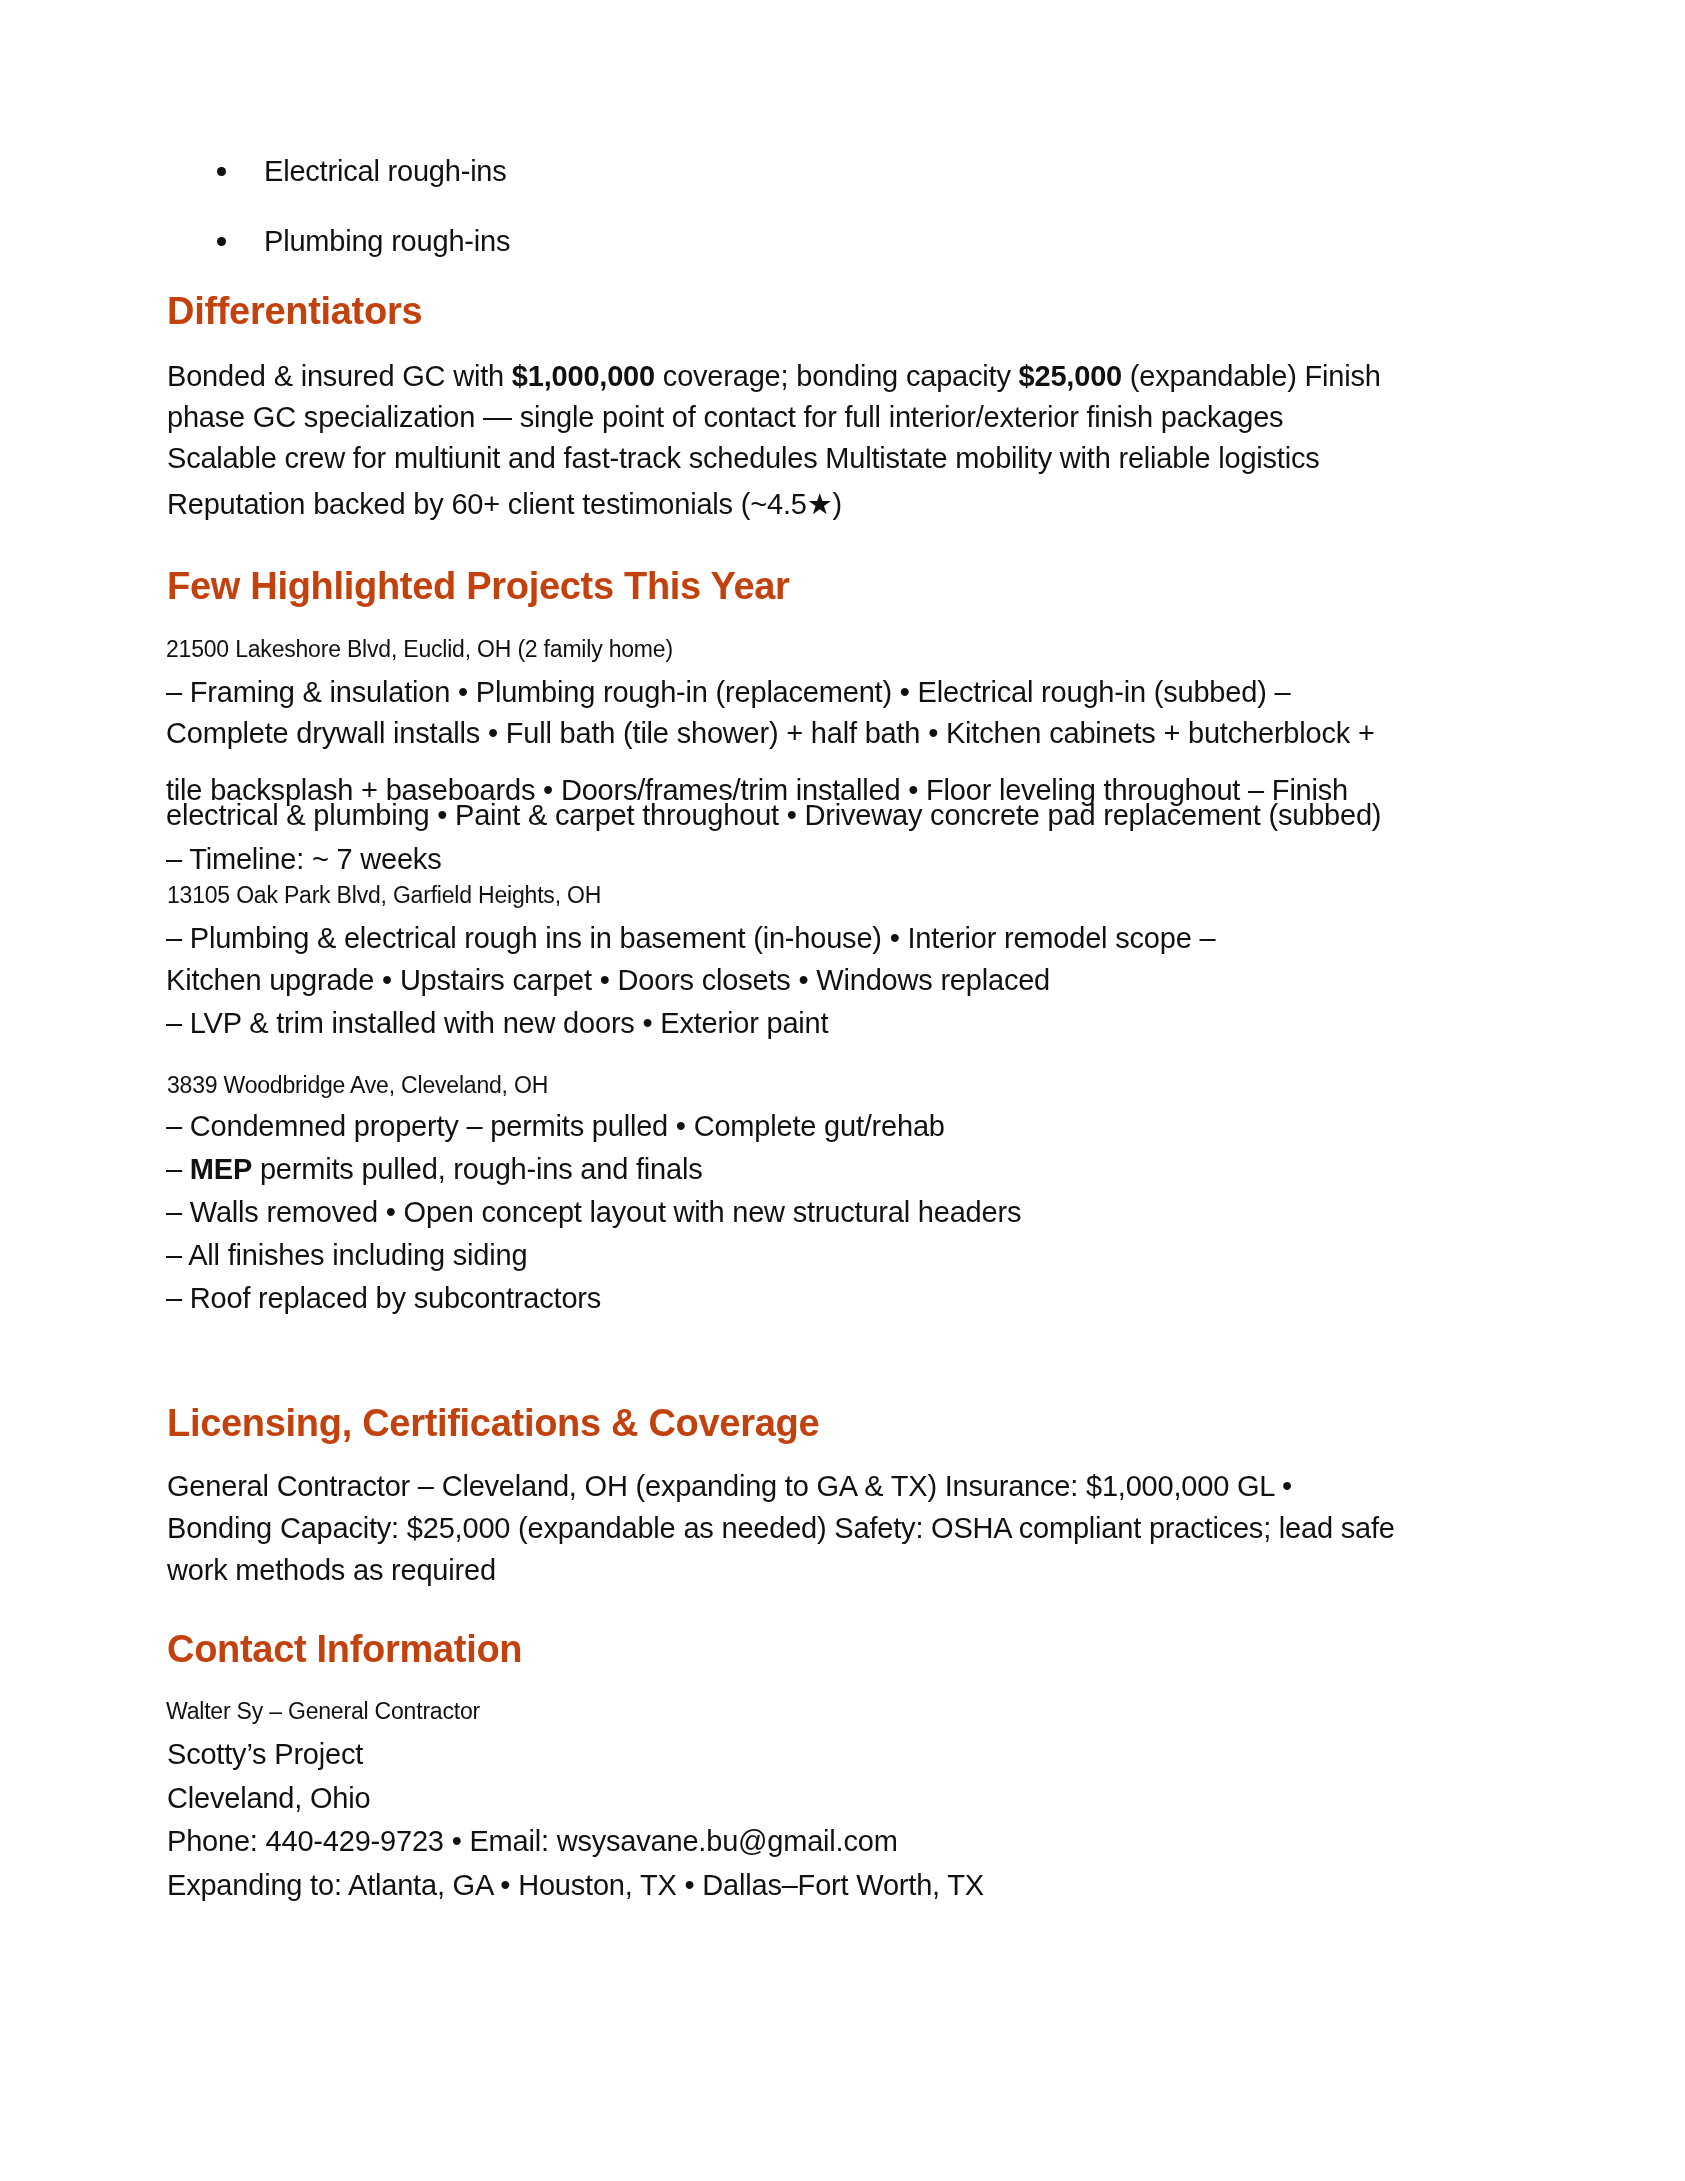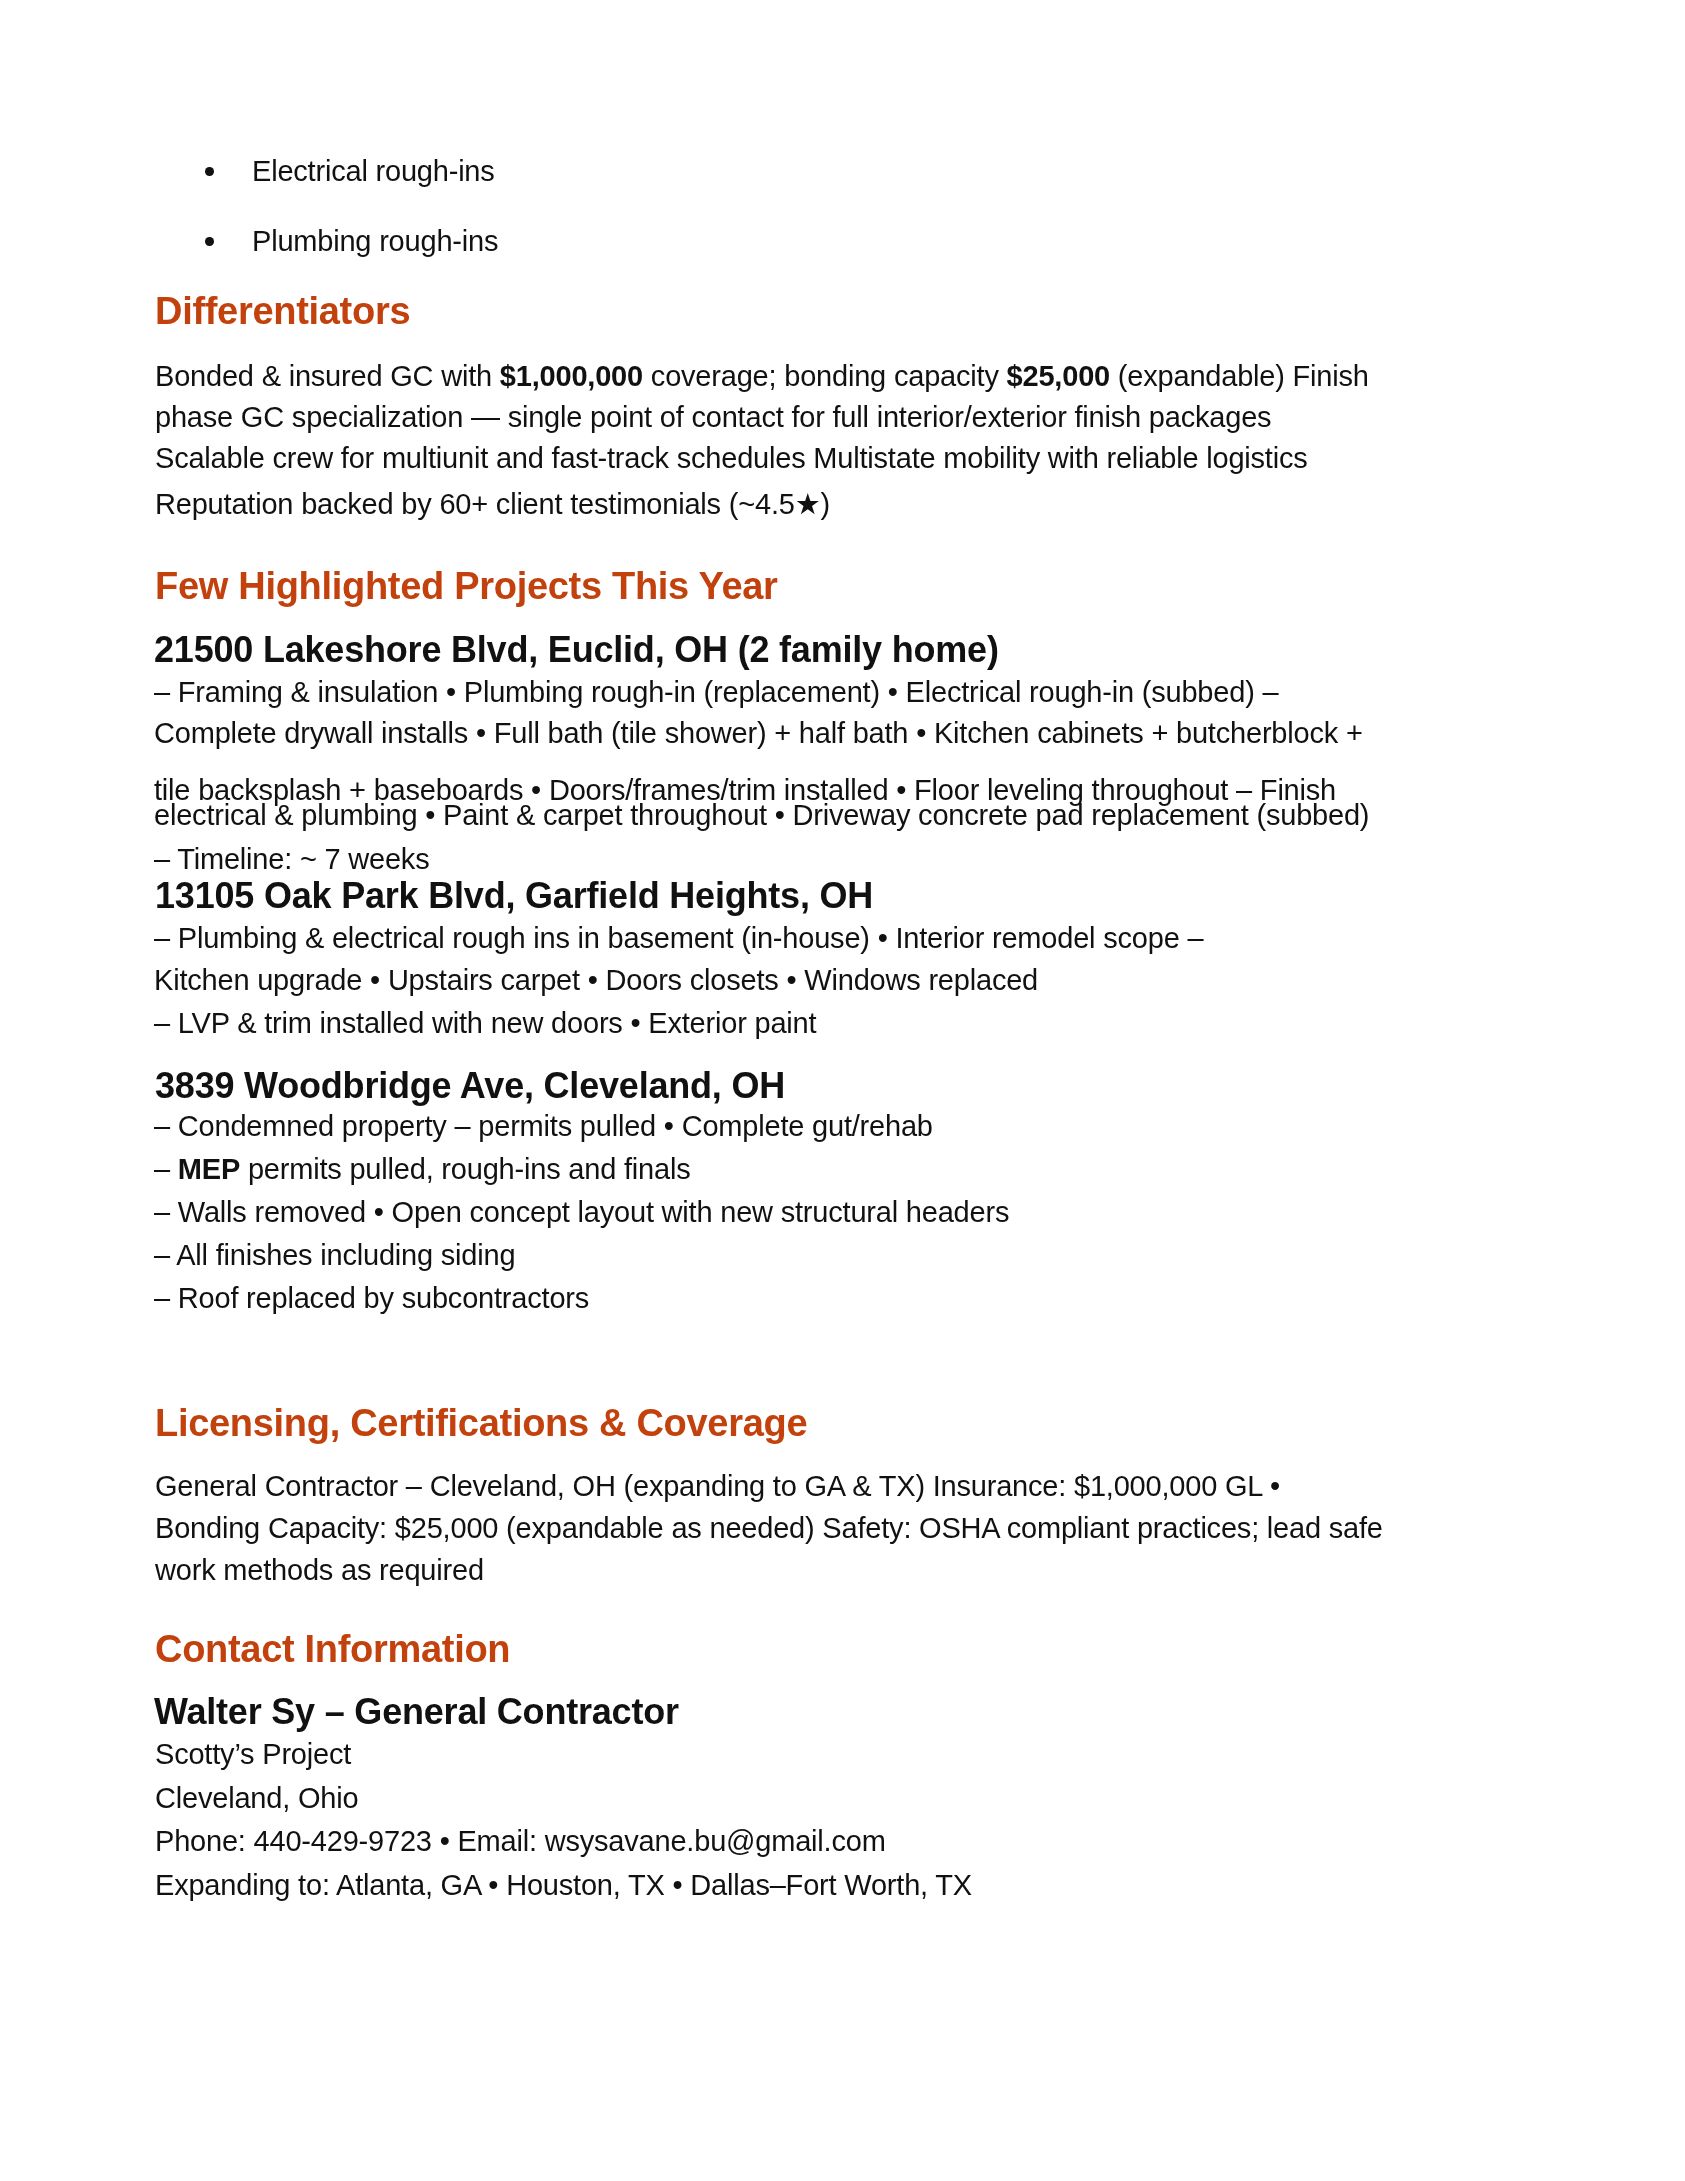--- a/index.html
+++ b/index.html
@@ -10,39 +10,39 @@
   body {
     width: 1685px;
     height: 2181px;
     position: relative;
     overflow: hidden;
     font-family: "Liberation Sans", "DejaVu Sans", sans-serif;
     color: #111111;
   }
   .page {
     position: absolute;
-    left: 0; top: 0;
+    left: 12px; top: 0;
     width: 1650px; height: 2181px;
   }
   .abs { position: absolute; white-space: nowrap; }
   .body-text {
     font-size: 29px;
     line-height: 41px;
     letter-spacing: -0.2px;
   }
   .heading {
     color: #c2410c;
     font-weight: bold;
     font-size: 38px;
     line-height: 46px;
     letter-spacing: -0.3px;
   }
   .subhead {
-    font-weight: bold;
-    font-size: 36px;
+    font-weight: normal;
+    font-size: 23px;
     line-height: 39px;
     letter-spacing: -0.2px;
   }
   .bullet-dot {
     position: absolute;
     width: 8.8px; height: 8.8px;
     border-radius: 50%;
     background: #111;
   }
   b { font-weight: bold; }

